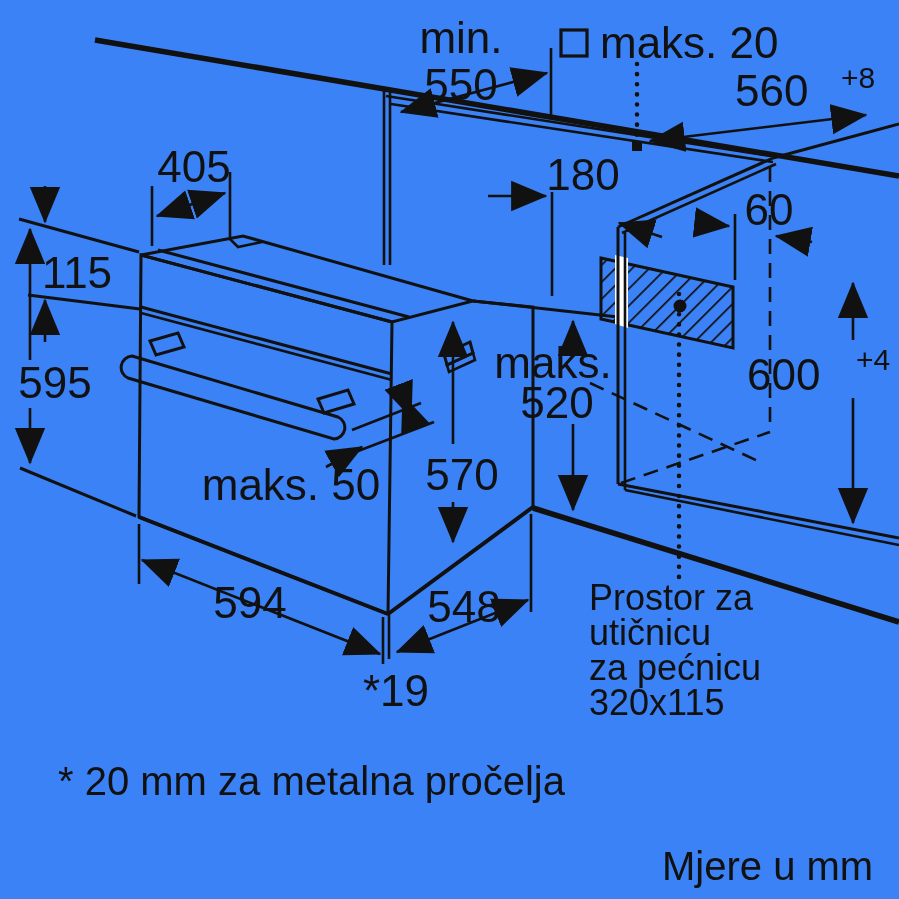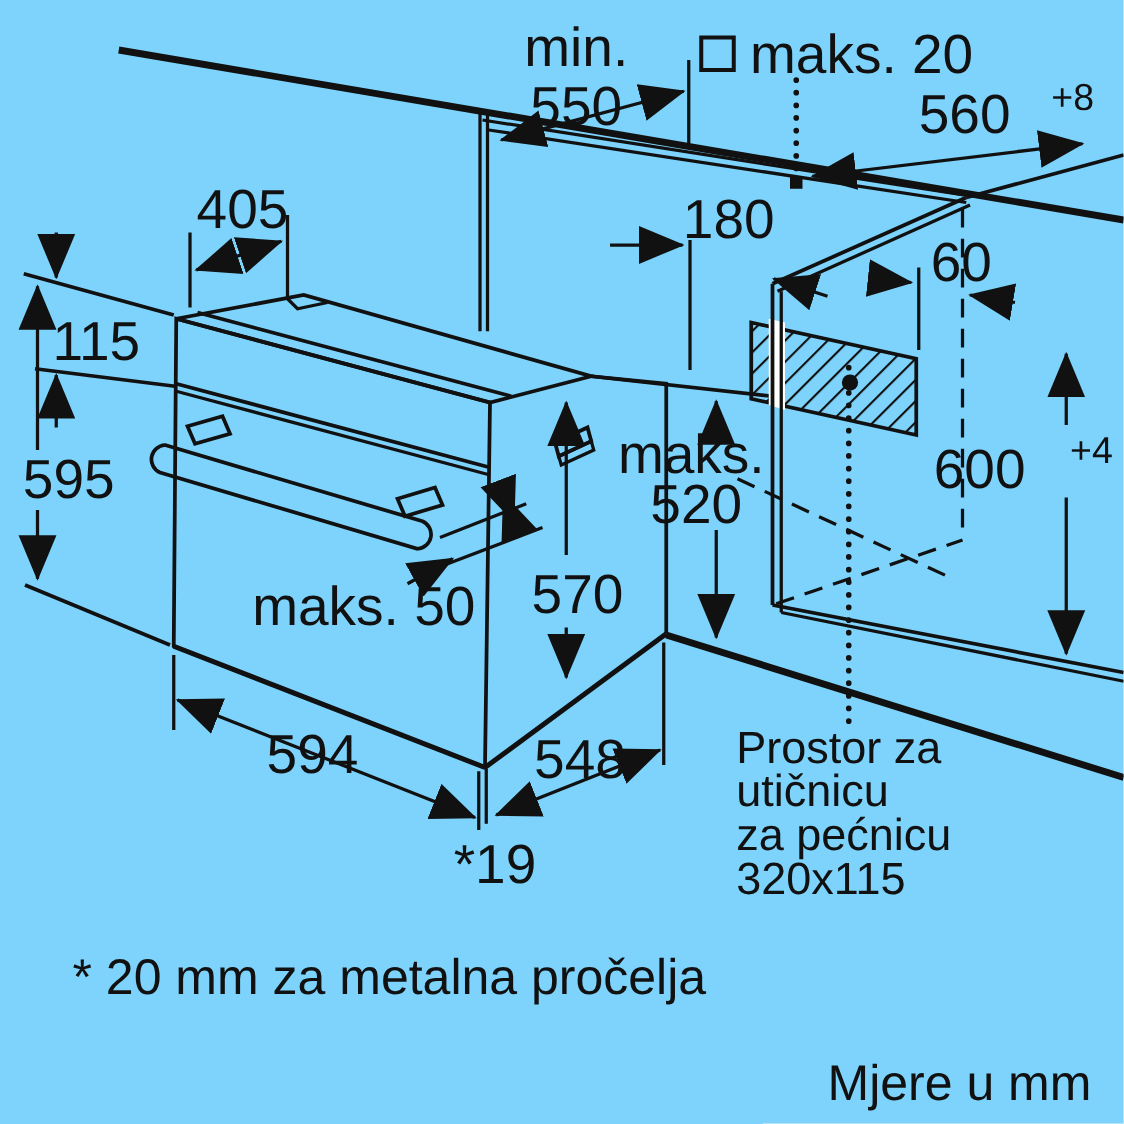--- a/index.html
+++ b/index.html
@@ -1,16 +1,16 @@
 <!DOCTYPE html>
 <html><head>
 <meta charset="utf-8">
 <style>
   html,body{margin:0;padding:0;background:#ffffff;}
-  .stage{width:899px;height:899px;position:relative;background:#7dd3fc;overflow:hidden;}
+  .stage{width:899px;height:899px;position:relative;background:#3b82f6;overflow:hidden;}
   svg{display:block;font-family:"Liberation Sans", sans-serif;}
   svg text{fill:#111;}
   .dim{font-size:44px;}
   .dimsup{font-size:30px;}
   .note{font-size:36px;}
   .foot{font-size:40px;}
   .units{font-size:40px;}
   .s{stroke:#111;stroke-width:3;fill:none;}
   .s4{stroke:#111;stroke-width:4;fill:none;}
   .thick{stroke:#111;stroke-width:5.5;fill:none;}

